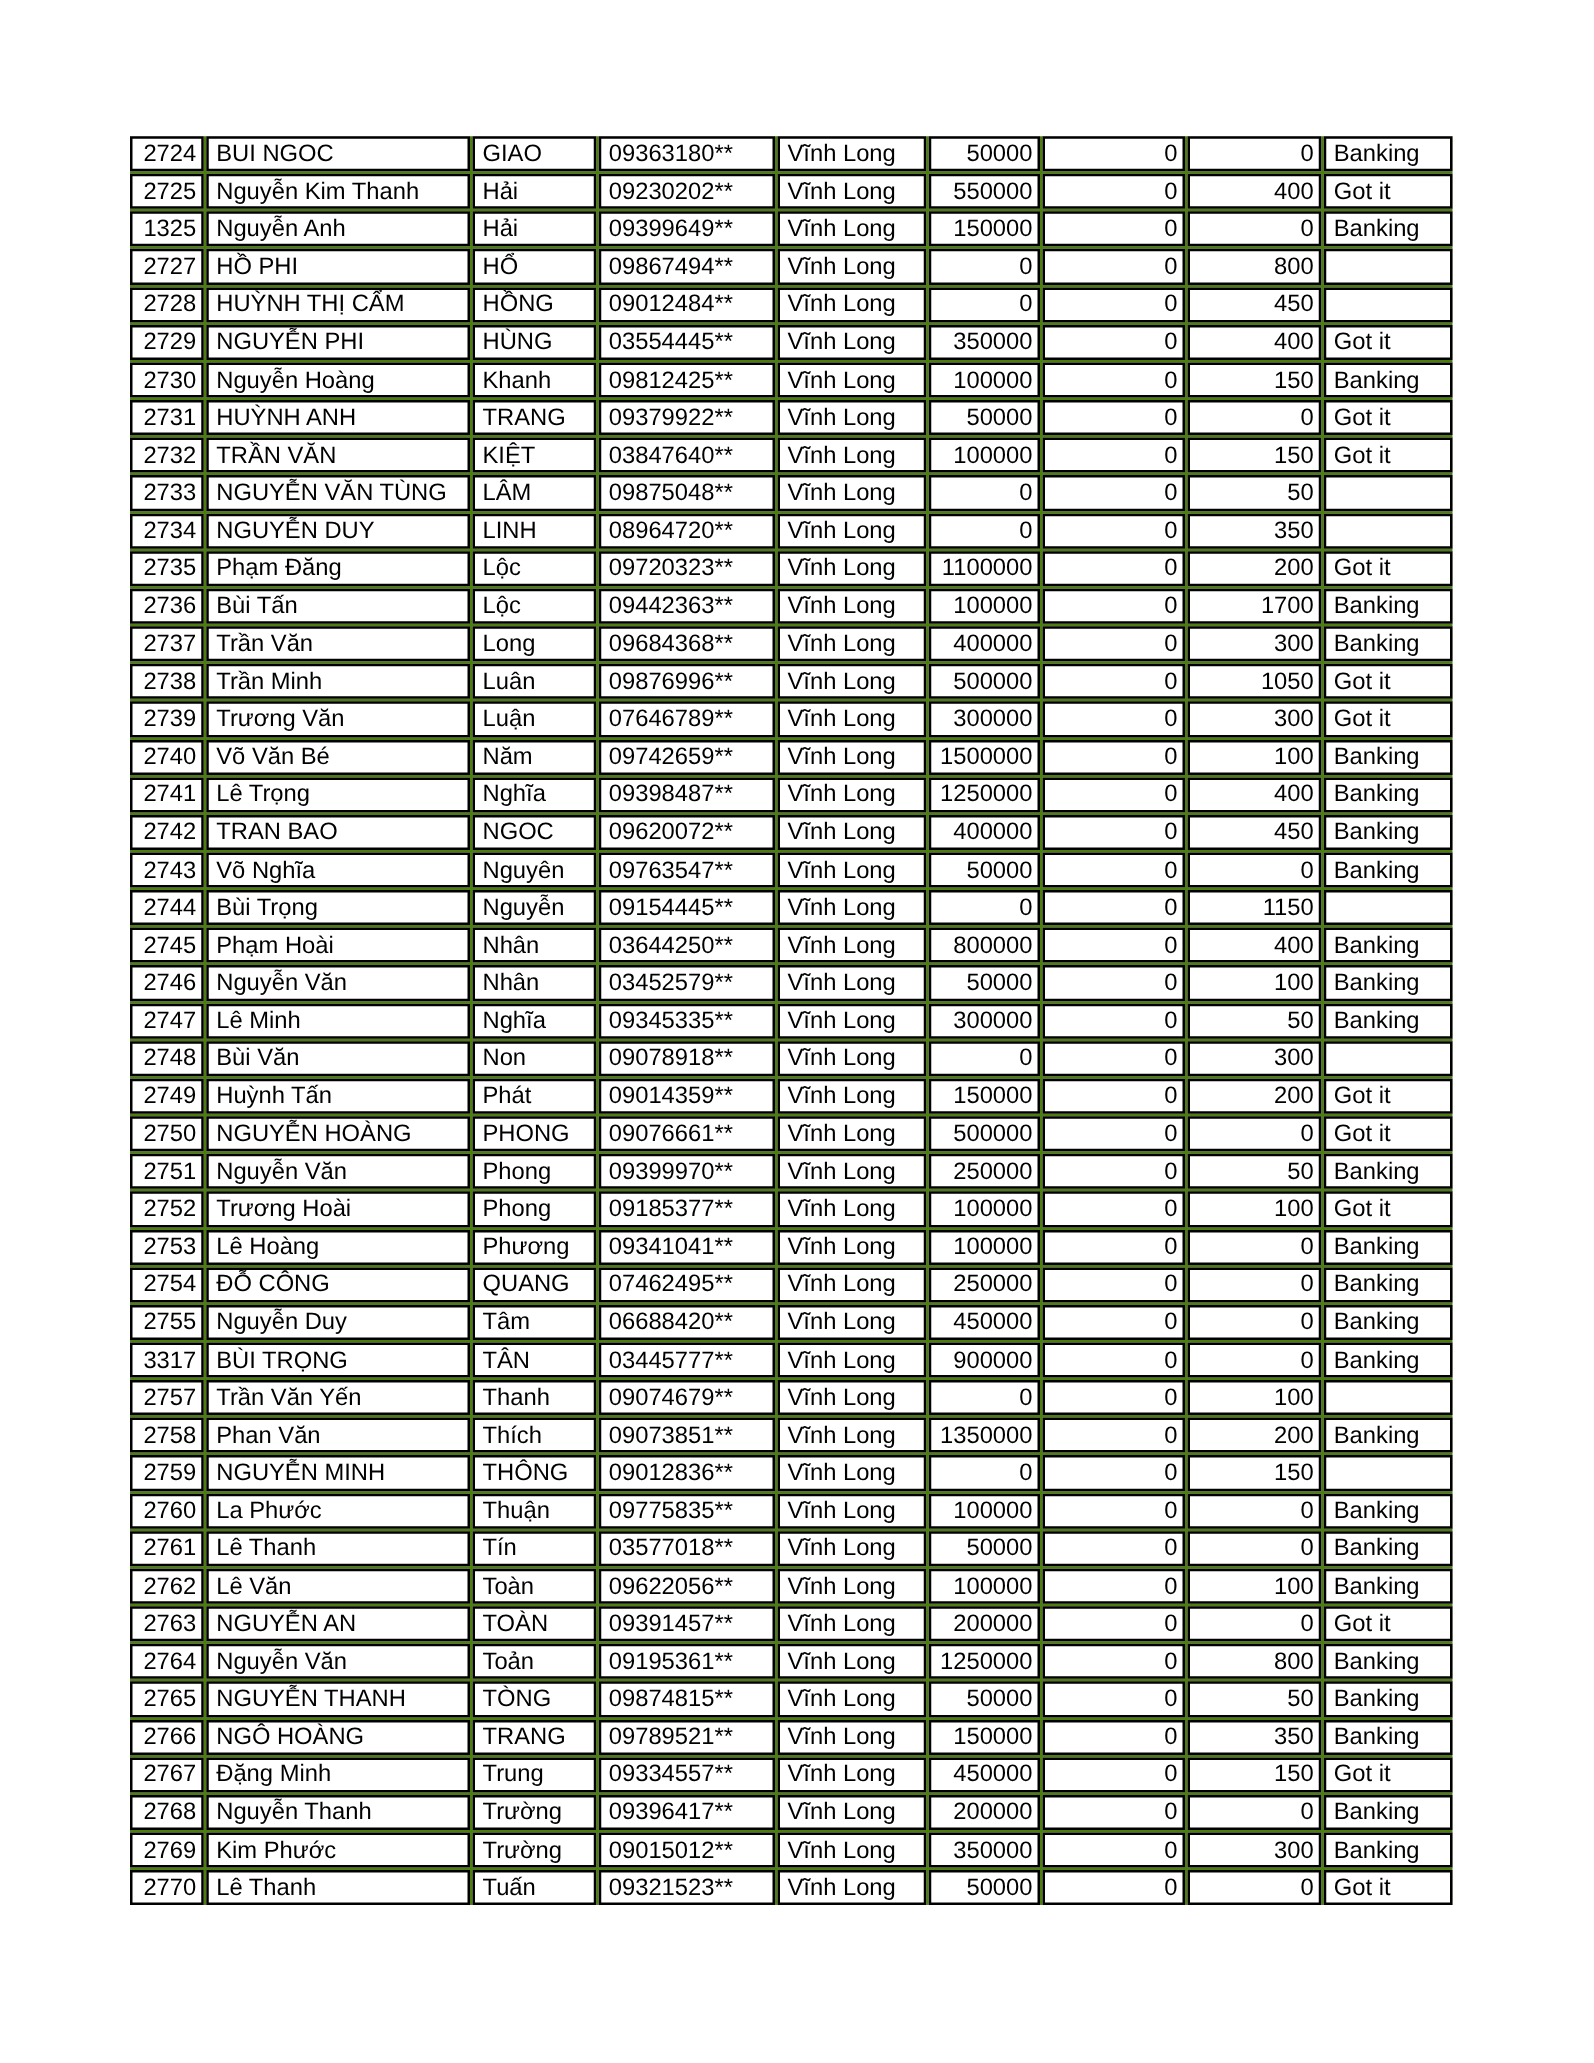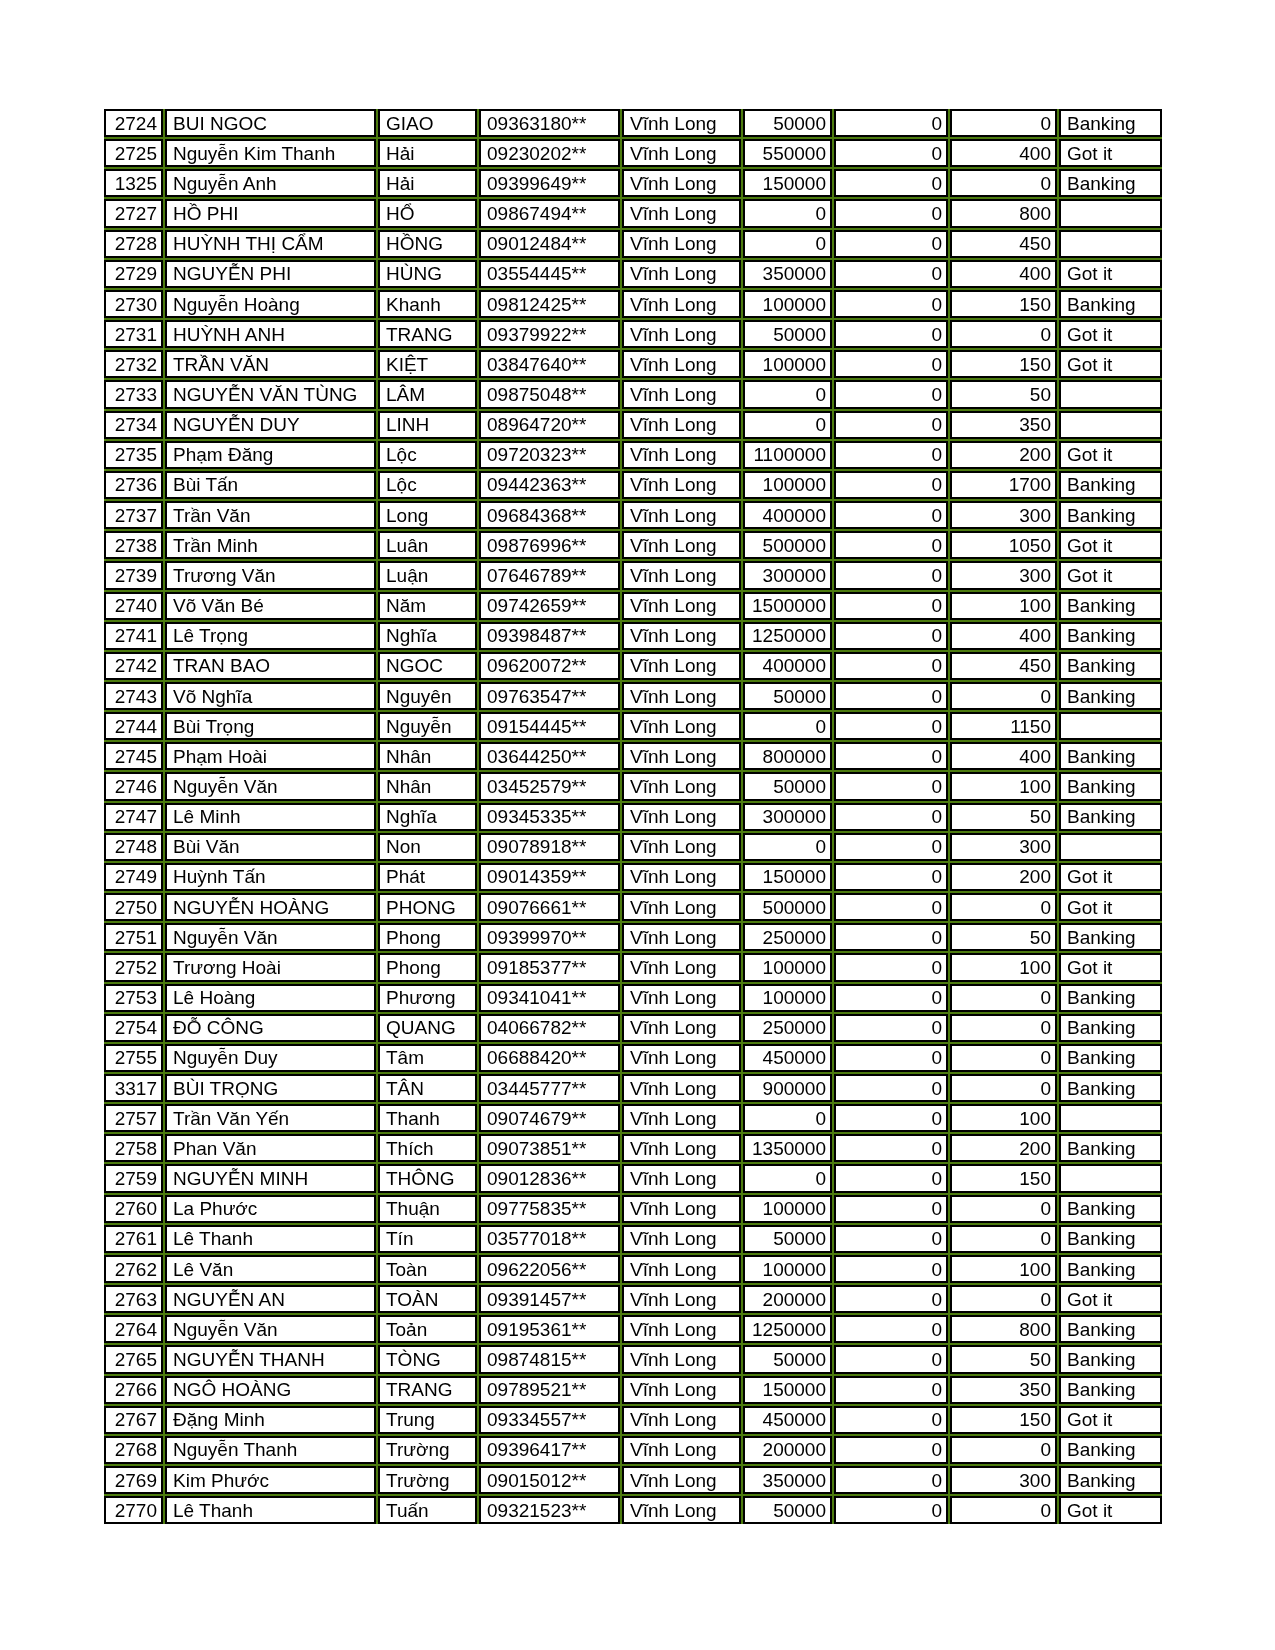--- a/index.html
+++ b/index.html
@@ -82,21 +82,21 @@
       <div class="trow"><div class="cell align-right">2744</div><div class="cell align-left">Bùi Trọng</div><div class="cell align-left">Nguyễn</div><div class="cell align-left">09154445**</div><div class="cell align-left">Vĩnh Long</div><div class="cell align-right">0</div><div class="cell align-right">0</div><div class="cell align-right">1150</div><div class="cell align-left"></div></div>
       <div class="trow"><div class="cell align-right">2745</div><div class="cell align-left">Phạm Hoài</div><div class="cell align-left">Nhân</div><div class="cell align-left">03644250**</div><div class="cell align-left">Vĩnh Long</div><div class="cell align-right">800000</div><div class="cell align-right">0</div><div class="cell align-right">400</div><div class="cell align-left">Banking</div></div>
       <div class="trow"><div class="cell align-right">2746</div><div class="cell align-left">Nguyễn Văn</div><div class="cell align-left">Nhân</div><div class="cell align-left">03452579**</div><div class="cell align-left">Vĩnh Long</div><div class="cell align-right">50000</div><div class="cell align-right">0</div><div class="cell align-right">100</div><div class="cell align-left">Banking</div></div>
       <div class="trow"><div class="cell align-right">2747</div><div class="cell align-left">Lê Minh</div><div class="cell align-left">Nghĩa</div><div class="cell align-left">09345335**</div><div class="cell align-left">Vĩnh Long</div><div class="cell align-right">300000</div><div class="cell align-right">0</div><div class="cell align-right">50</div><div class="cell align-left">Banking</div></div>
       <div class="trow"><div class="cell align-right">2748</div><div class="cell align-left">Bùi Văn</div><div class="cell align-left">Non</div><div class="cell align-left">09078918**</div><div class="cell align-left">Vĩnh Long</div><div class="cell align-right">0</div><div class="cell align-right">0</div><div class="cell align-right">300</div><div class="cell align-left"></div></div>
       <div class="trow"><div class="cell align-right">2749</div><div class="cell align-left">Huỳnh Tấn</div><div class="cell align-left">Phát</div><div class="cell align-left">09014359**</div><div class="cell align-left">Vĩnh Long</div><div class="cell align-right">150000</div><div class="cell align-right">0</div><div class="cell align-right">200</div><div class="cell align-left">Got it</div></div>
       <div class="trow"><div class="cell align-right">2750</div><div class="cell align-left">NGUYỄN HOÀNG</div><div class="cell align-left">PHONG</div><div class="cell align-left">09076661**</div><div class="cell align-left">Vĩnh Long</div><div class="cell align-right">500000</div><div class="cell align-right">0</div><div class="cell align-right">0</div><div class="cell align-left">Got it</div></div>
       <div class="trow"><div class="cell align-right">2751</div><div class="cell align-left">Nguyễn Văn</div><div class="cell align-left">Phong</div><div class="cell align-left">09399970**</div><div class="cell align-left">Vĩnh Long</div><div class="cell align-right">250000</div><div class="cell align-right">0</div><div class="cell align-right">50</div><div class="cell align-left">Banking</div></div>
       <div class="trow"><div class="cell align-right">2752</div><div class="cell align-left">Trương  Hoài</div><div class="cell align-left">Phong</div><div class="cell align-left">09185377**</div><div class="cell align-left">Vĩnh Long</div><div class="cell align-right">100000</div><div class="cell align-right">0</div><div class="cell align-right">100</div><div class="cell align-left">Got it</div></div>
       <div class="trow"><div class="cell align-right">2753</div><div class="cell align-left">Lê Hoàng</div><div class="cell align-left">Phương</div><div class="cell align-left">09341041**</div><div class="cell align-left">Vĩnh Long</div><div class="cell align-right">100000</div><div class="cell align-right">0</div><div class="cell align-right">0</div><div class="cell align-left">Banking</div></div>
-      <div class="trow"><div class="cell align-right">2754</div><div class="cell align-left">ĐỖ CÔNG</div><div class="cell align-left">QUANG</div><div class="cell align-left">04066782**</div><div class="cell align-left">Vĩnh Long</div><div class="cell align-right">250000</div><div class="cell align-right">0</div><div class="cell align-right">0</div><div class="cell align-left">Banking</div></div>
+      <div class="trow"><div class="cell align-right">2754</div><div class="cell align-left">ĐỖ CÔNG</div><div class="cell align-left">QUANG</div><div class="cell align-left">07462495**</div><div class="cell align-left">Vĩnh Long</div><div class="cell align-right">250000</div><div class="cell align-right">0</div><div class="cell align-right">0</div><div class="cell align-left">Banking</div></div>
       <div class="trow"><div class="cell align-right">2755</div><div class="cell align-left">Nguyễn Duy</div><div class="cell align-left">Tâm</div><div class="cell align-left">06688420**</div><div class="cell align-left">Vĩnh Long</div><div class="cell align-right">450000</div><div class="cell align-right">0</div><div class="cell align-right">0</div><div class="cell align-left">Banking</div></div>
       <div class="trow"><div class="cell align-right">3317</div><div class="cell align-left">BÙI TRỌNG</div><div class="cell align-left">TÂN</div><div class="cell align-left">03445777**</div><div class="cell align-left">Vĩnh Long</div><div class="cell align-right">900000</div><div class="cell align-right">0</div><div class="cell align-right">0</div><div class="cell align-left">Banking</div></div>
       <div class="trow"><div class="cell align-right">2757</div><div class="cell align-left">Trần Văn Yến</div><div class="cell align-left">Thanh</div><div class="cell align-left">09074679**</div><div class="cell align-left">Vĩnh Long</div><div class="cell align-right">0</div><div class="cell align-right">0</div><div class="cell align-right">100</div><div class="cell align-left"></div></div>
       <div class="trow"><div class="cell align-right">2758</div><div class="cell align-left">Phan Văn</div><div class="cell align-left">Thích</div><div class="cell align-left">09073851**</div><div class="cell align-left">Vĩnh Long</div><div class="cell align-right">1350000</div><div class="cell align-right">0</div><div class="cell align-right">200</div><div class="cell align-left">Banking</div></div>
       <div class="trow"><div class="cell align-right">2759</div><div class="cell align-left">NGUYỄN MINH</div><div class="cell align-left">THÔNG</div><div class="cell align-left">09012836**</div><div class="cell align-left">Vĩnh Long</div><div class="cell align-right">0</div><div class="cell align-right">0</div><div class="cell align-right">150</div><div class="cell align-left"></div></div>
       <div class="trow"><div class="cell align-right">2760</div><div class="cell align-left">La Phước</div><div class="cell align-left">Thuận</div><div class="cell align-left">09775835**</div><div class="cell align-left">Vĩnh Long</div><div class="cell align-right">100000</div><div class="cell align-right">0</div><div class="cell align-right">0</div><div class="cell align-left">Banking</div></div>
       <div class="trow"><div class="cell align-right">2761</div><div class="cell align-left">Lê Thanh</div><div class="cell align-left">Tín</div><div class="cell align-left">03577018**</div><div class="cell align-left">Vĩnh Long</div><div class="cell align-right">50000</div><div class="cell align-right">0</div><div class="cell align-right">0</div><div class="cell align-left">Banking</div></div>
       <div class="trow"><div class="cell align-right">2762</div><div class="cell align-left">Lê Văn</div><div class="cell align-left">Toàn</div><div class="cell align-left">09622056**</div><div class="cell align-left">Vĩnh Long</div><div class="cell align-right">100000</div><div class="cell align-right">0</div><div class="cell align-right">100</div><div class="cell align-left">Banking</div></div>
       <div class="trow"><div class="cell align-right">2763</div><div class="cell align-left">NGUYỄN AN</div><div class="cell align-left">TOÀN</div><div class="cell align-left">09391457**</div><div class="cell align-left">Vĩnh Long</div><div class="cell align-right">200000</div><div class="cell align-right">0</div><div class="cell align-right">0</div><div class="cell align-left">Got it</div></div>
       <div class="trow"><div class="cell align-right">2764</div><div class="cell align-left">Nguyễn Văn</div><div class="cell align-left">Toản</div><div class="cell align-left">09195361**</div><div class="cell align-left">Vĩnh Long</div><div class="cell align-right">1250000</div><div class="cell align-right">0</div><div class="cell align-right">800</div><div class="cell align-left">Banking</div></div>

